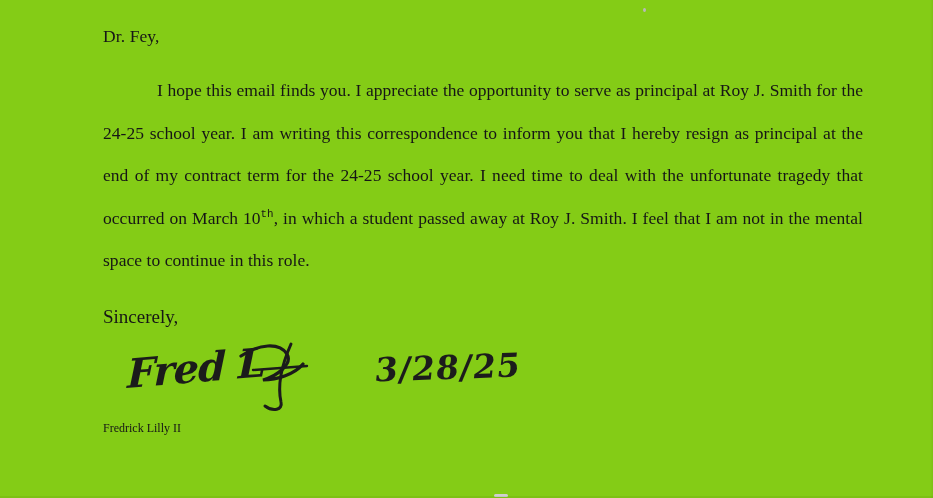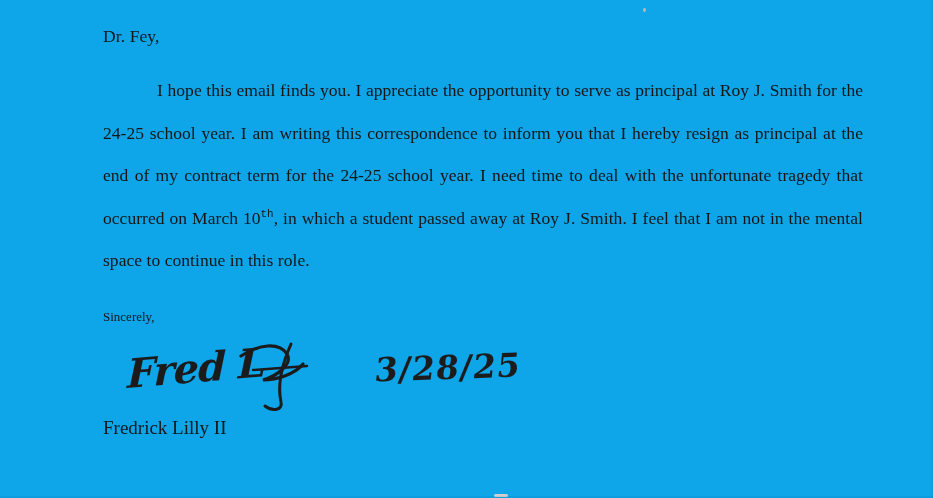--- a/index.html
+++ b/index.html
@@ -11,21 +11,21 @@
     height: 498px;
     background: #ffffff;
     font-family: "Liberation Serif", serif;
     color: #161616;
     overflow: hidden;
     position: relative;
   }
   .page {
     position: absolute;
     inset: 0;
-    background: #0ea5e9;
+    background: #84cc16;
   }
   
   .scan-edge-right {
     position: absolute;
     top: 0;
     right: 0;
     width: 3px;
     height: 498px;
     background: linear-gradient(to right, rgba(0,0,0,0.0), rgba(0,0,0,0.06));
   }
@@ -60,21 +60,21 @@
     text-align: justify;
     text-justify: inter-word;
     letter-spacing: 0.05px;
   }
   .body-para .indent {
     display: inline-block;
     width: 54px;
   }
   .closing {
     margin-top: 22px;
-    font-size: 13px;
+    font-size: 19px;
     line-height: 26px;
   }
   .sig-block {
     position: relative;
     height: 86px;
   }
   .signature {
     position: absolute;
     left: 24px;
     top: 14px;
@@ -104,21 +104,21 @@
     font-weight: 600;
     color: #1c1c1c;
     transform: rotate(-2deg) skewX(-8deg);
     letter-spacing: 1px;
     white-space: nowrap;
   }
   .signer-name {
     position: absolute;
     left: 0;
     top: 86px;
-    font-size: 19px;
+    font-size: 12px;
     line-height: 24px;
   }
   sup {
     font-size: 0.62em;
     vertical-align: super;
     line-height: 0;
     font-family: Liberation Mono, monospace;
   }
 </style>
 </head>

